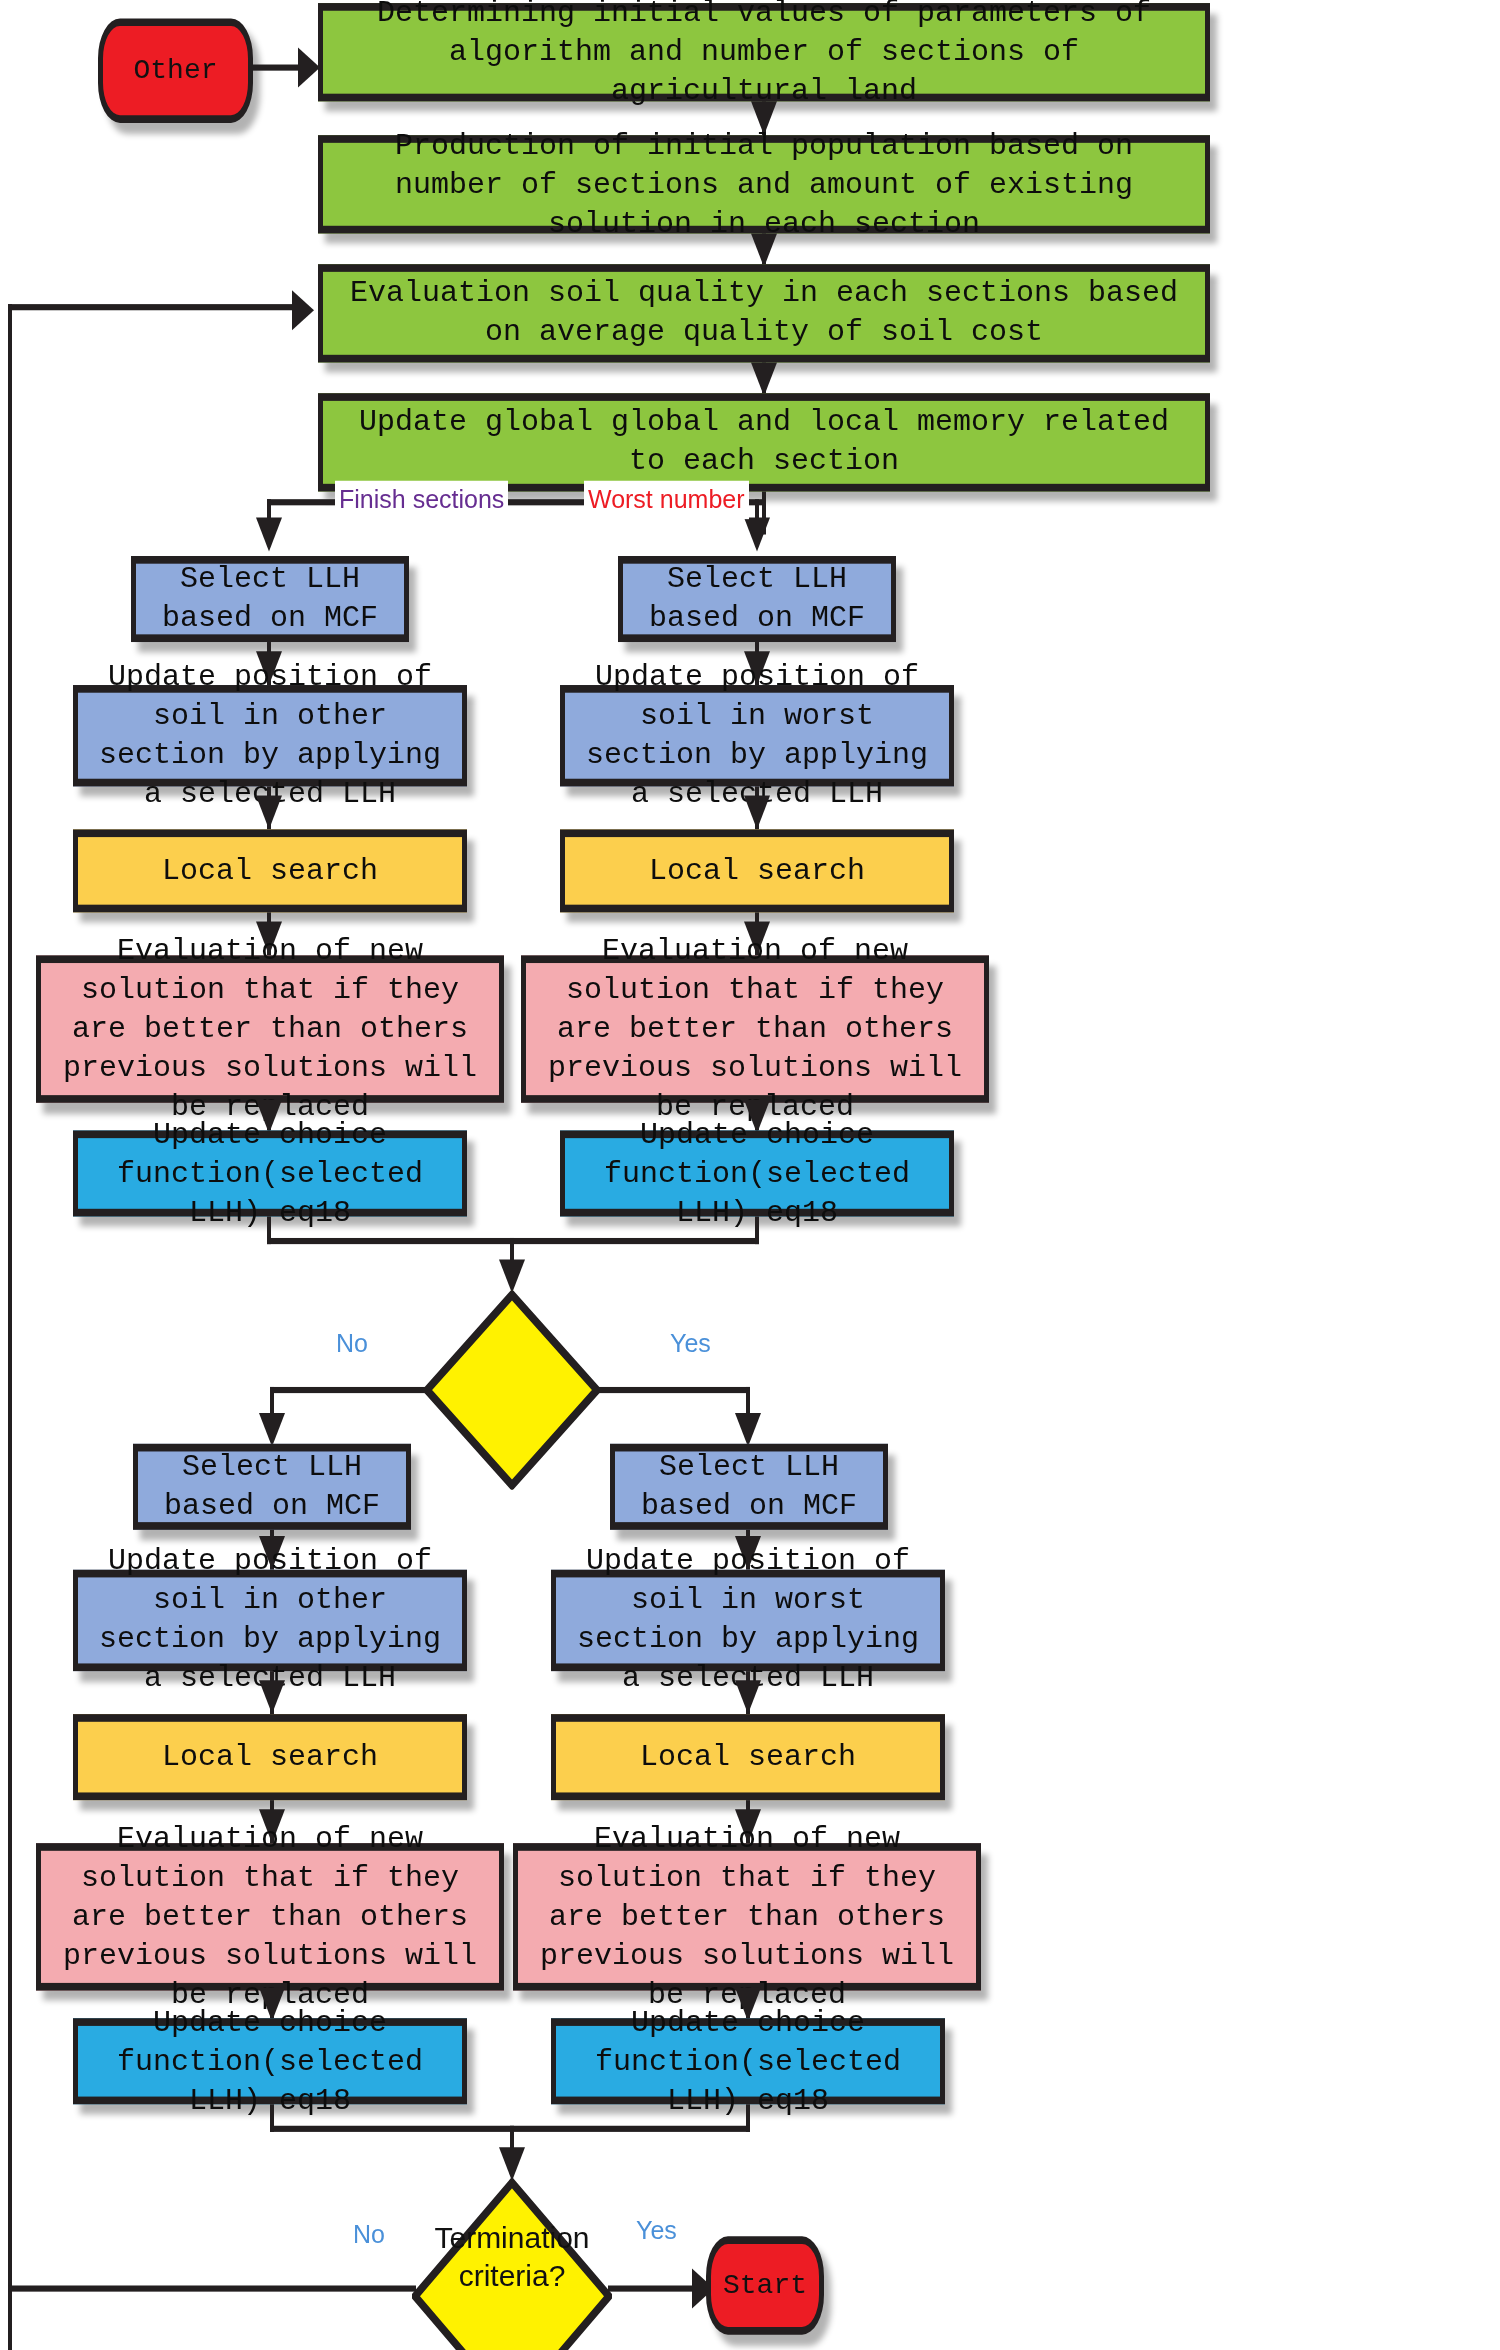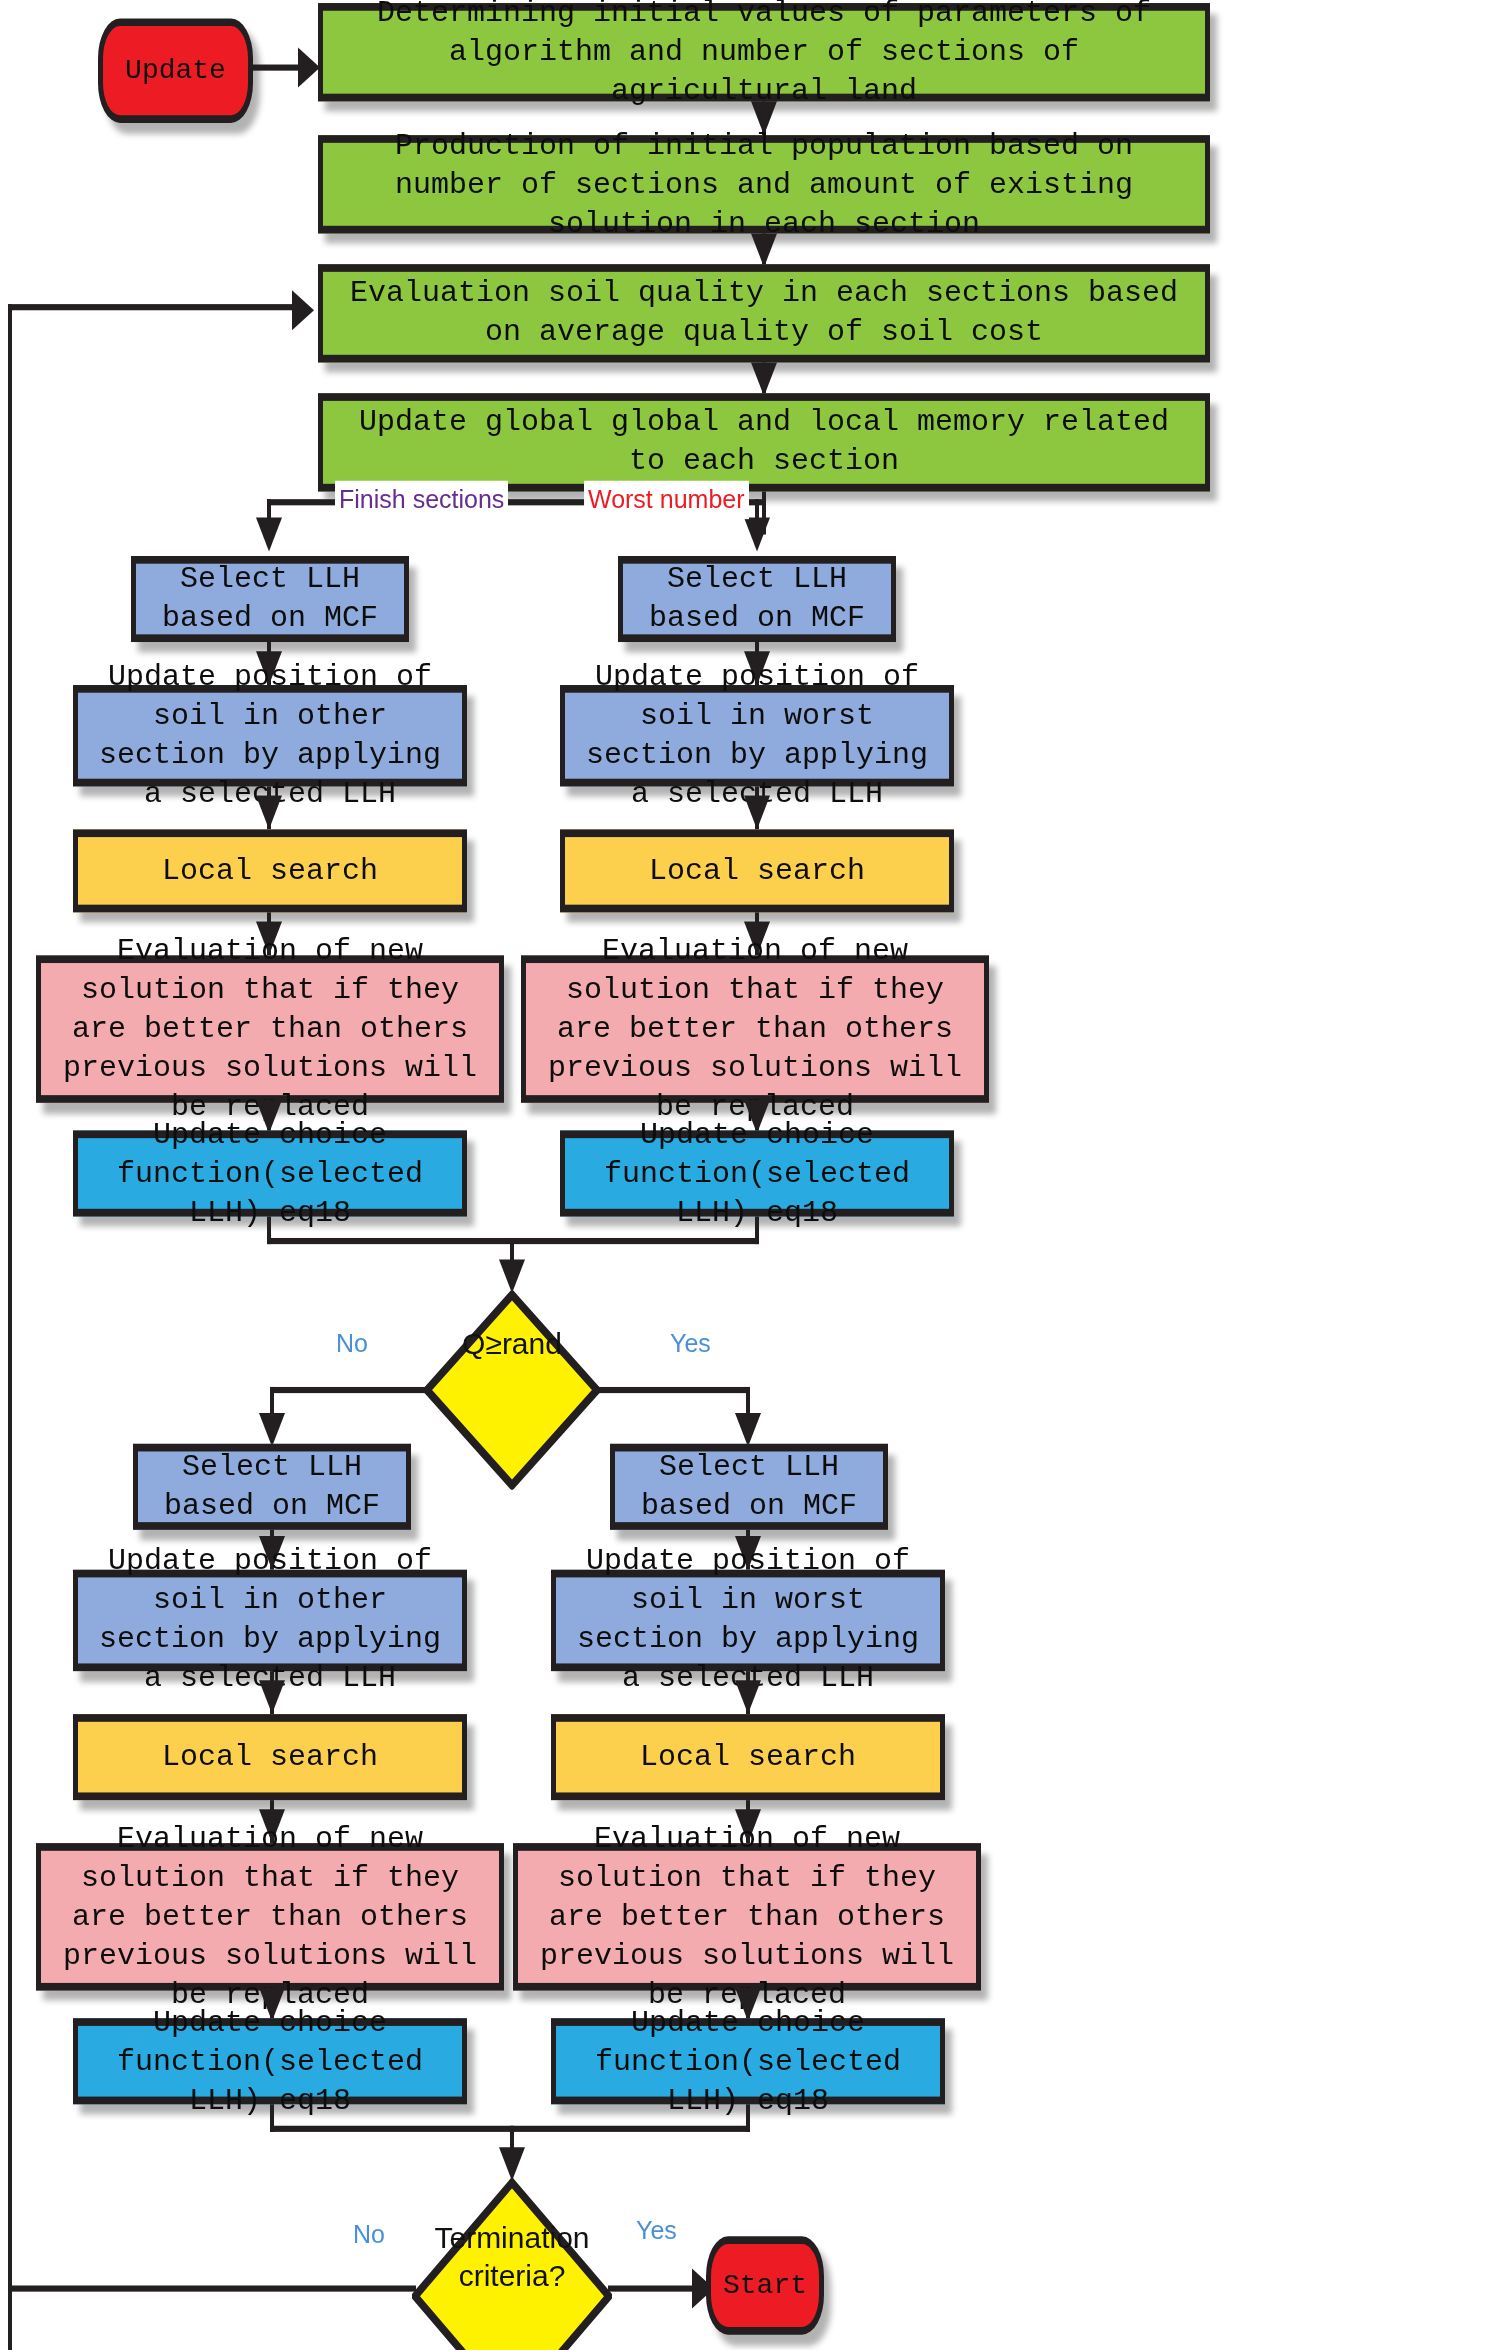--- a/index.html
+++ b/index.html
@@ -46,21 +46,21 @@
   .lbl-purple{color:#662D91;}
   .lbl-red{color:#ED1C24;}
   .lbl-blue{color:#4A90D9;}
 </style>
 </head>
 <body style="width: 1500px; height: 2350px; overflow: hidden;">
 
 <div id="stage" style="width: 1500px; height: 1530px; transform-origin: 0px 0px; transform: scale(1, 1.53595);">
 
   <div class="node terminator" style="left:98px;top:12px;width:155px;height:68px;">
-    <span style="display: block; transform-origin: center center; transform: scaleY(0.651064);">Update</span>
+    <span style="display: block; transform-origin: center center; transform: scaleY(0.651064);">Other</span>
   </div>
 
   <div class="ln hline" style="left:253px;top:42px;width:50px;"></div>
   <div class="arrow arrow-right" style="left:298px;top:31px;"></div>
 
   <div class="node green" style="left:318px;top:2px;width:892px;height:64px;">
     <span style="display: block; transform-origin: center center; transform: scaleY(0.651064);">Determining initial values of parameters of algorithm and number  of sections of agricultural land</span>
   </div>
 
   <div class="ln vline" style="left:762px;top:66px;height:26px;"></div>
@@ -162,21 +162,20 @@
   <div class="ln vline" style="left:755px;top:792px;height:18px;"></div>
   <div class="ln hline" style="left:267px;top:806px;width:492px;"></div>
   <div class="ln vline" style="left:510px;top:806px;height:30px;"></div>
   <div class="arrow arrow-down" style="left:499px;top:820px;"></div>
 
   <div class="diamond" style="left:424px;top:840px;width:176px;height:130px;">
     <div class="dshape"></div>
     <svg class="dborder" viewBox="0 0 176 130" preserveAspectRatio="none">
       <polygon points="88,3 173,65 88,127 3,65" fill="none" stroke="#231f20" stroke-width="6"></polygon>
     </svg>
-    <div class="dlabel" style="display: block; transform-origin: center center; transform: scaleY(0.651064);">Q≥rand</div>
   </div>
 
   <div class="edgelabel lbl-blue" style="left:332px;top:862px;">
     <span style="display: block; transform-origin: center center; transform: scaleY(0.651064);">No</span>
   </div>
   <div class="edgelabel lbl-blue" style="left:666px;top:862px;">
     <span style="display: block; transform-origin: center center; transform: scaleY(0.651064);">Yes</span>
   </div>
 
   <div class="ln hline" style="left:270px;top:903px;width:158px;"></div>

